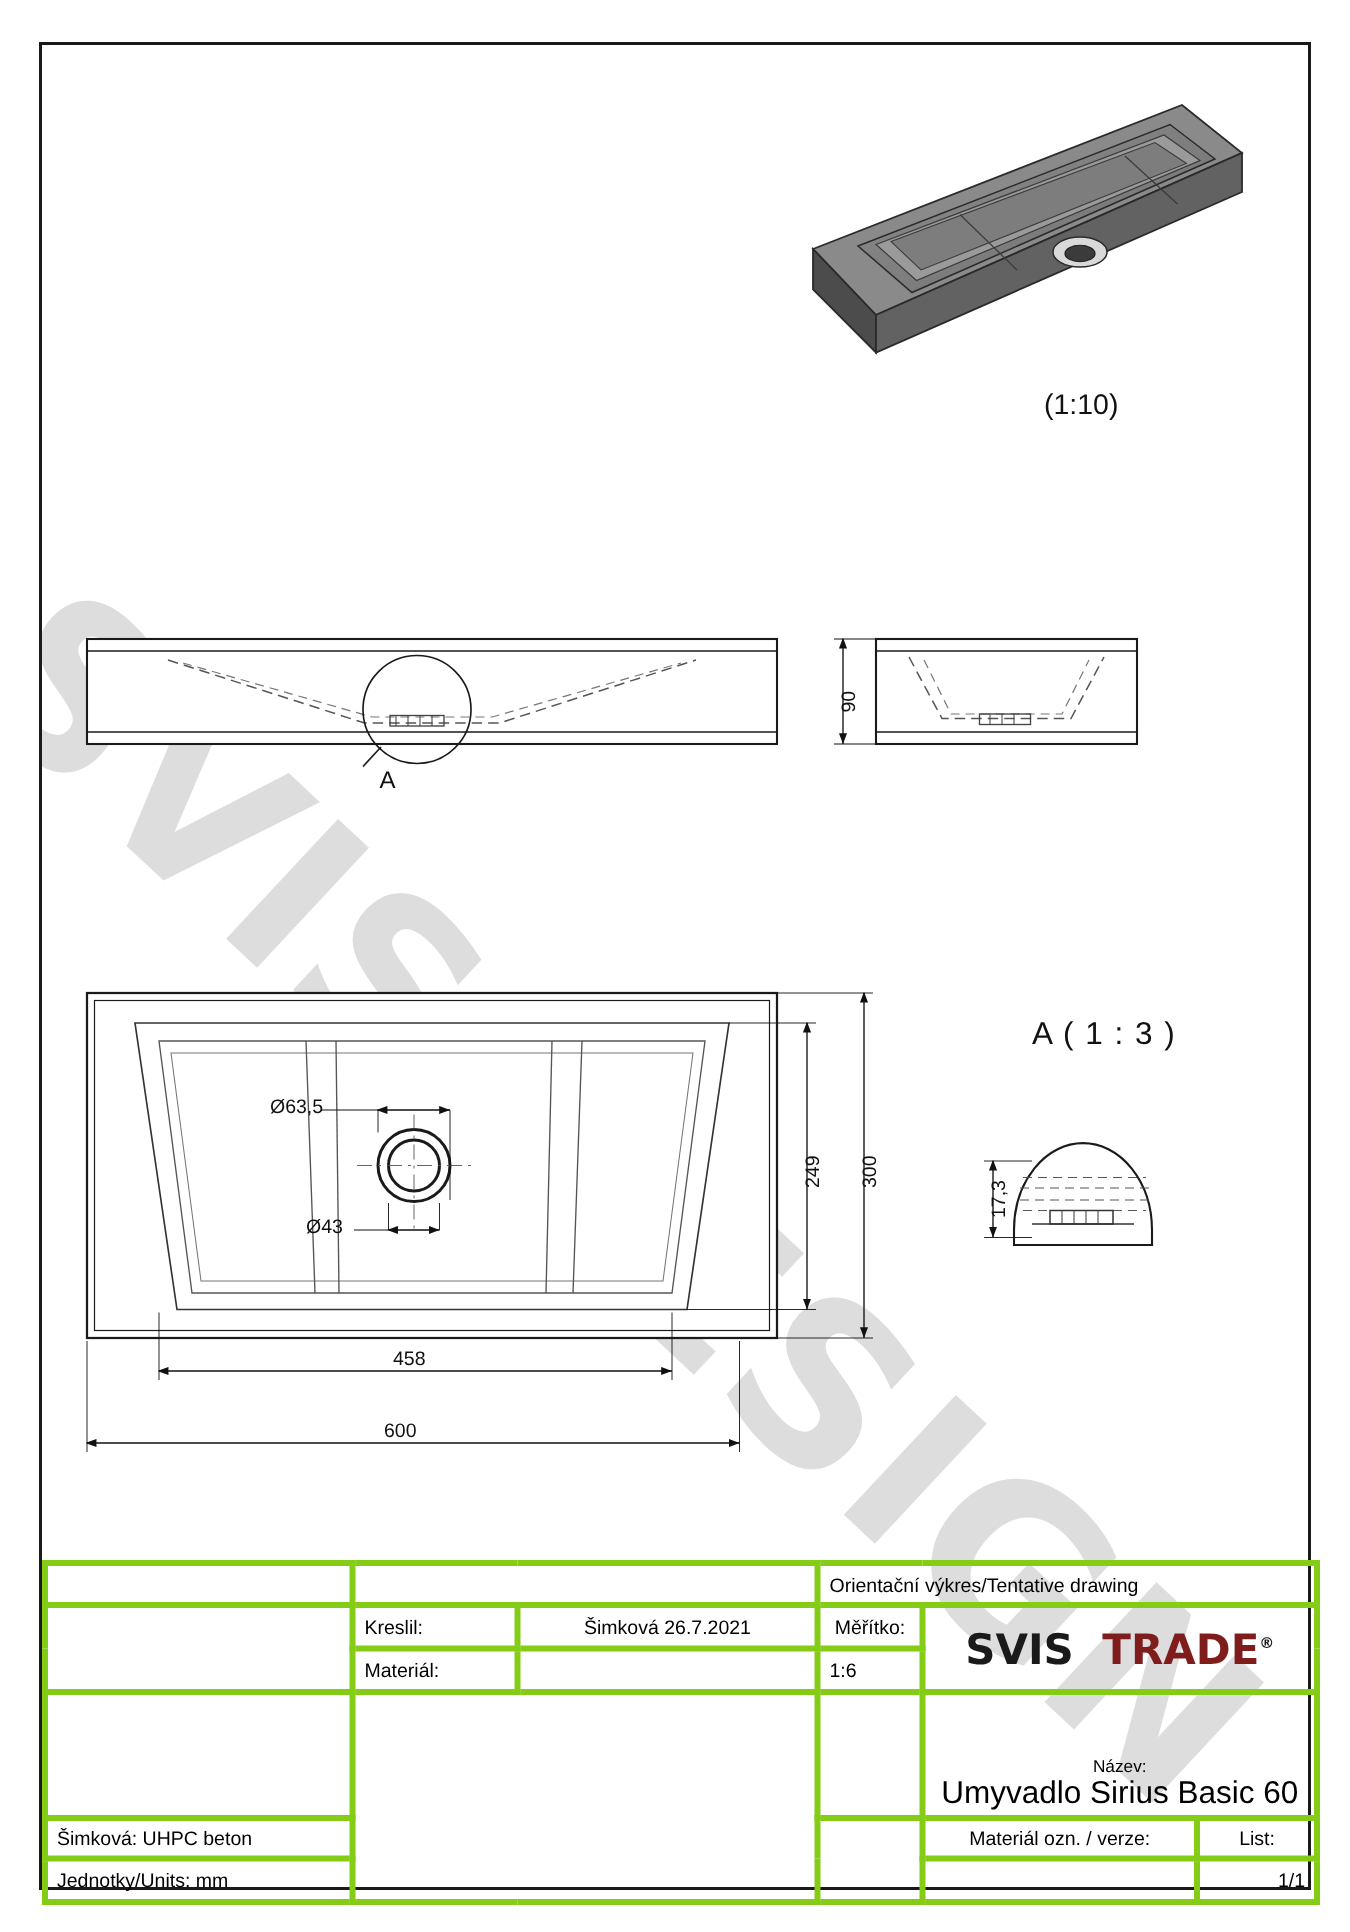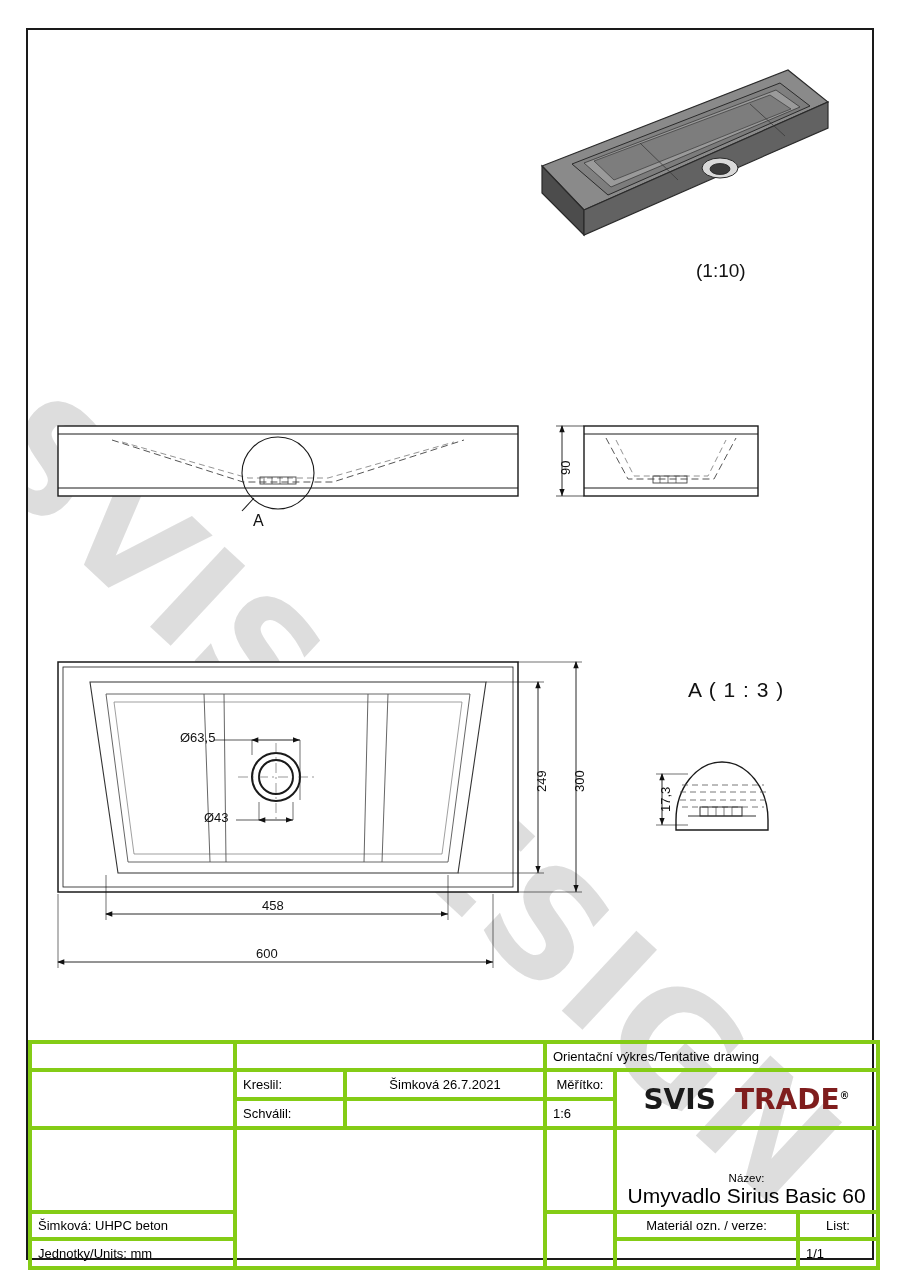--- a/index.html
+++ b/index.html
@@ -94,21 +94,21 @@
     border: 4px solid #84cc16;
     font-family: "Liberation Sans", sans-serif;
     font-size: 13px;
     padding: 2px 6px;
     vertical-align: middle;
   }
   .t-small { font-size: 11.5px; margin-top: 40px; }
   .t-mid   { font-size: 14px; }
   .center  { text-align: center; }
   .scale-val { font-size: 19px; text-align: left; }
-  .list-val  { font-size: 19px; text-align: left; }
+  .list-val  { font-size: 19px; text-align: right; }
   .name-val  { font-size: 21px; text-align: center; }
   .drawer-name { font-size: 16px; }
   .logo-cell { text-align: center; vertical-align: middle; }
   .logo {
     display: inline-block;
     font-family: "DejaVu Sans", sans-serif;
     font-weight: 700;
     font-size: 28px;
     letter-spacing: 0px;
   }
@@ -293,21 +293,21 @@
           <td class="t-mid">Kreslil:</td>
           <td class="drawer-name center">Šimková 26.7.2021</td>
           <td class="t-small center">Měřítko:</td>
           <td colspan="2" rowspan="2" class="logo-cell">
             <span class="logo">
               <span class="svis">SVIS</span><span class="trade">TRADE</span><span class="reg">®</span>
             </span>
           </td>
         </tr>
         <tr style="height:29px;">
-          <td class="t-mid">Schválil:</td>
+          <td class="t-mid">Materiál:</td>
           <td class="center"></td>
           <td class="scale-val">1:6</td>
         </tr>
         <tr style="height:38px;">
           <td></td>
           <td rowspan="3" colspan="2"></td>
           <td rowspan="1"></td>
           <td colspan="2" class="center">
             <div class="t-small">Název:</div>
             <div class="name-val">Umyvadlo Sirius Basic 60</div>

